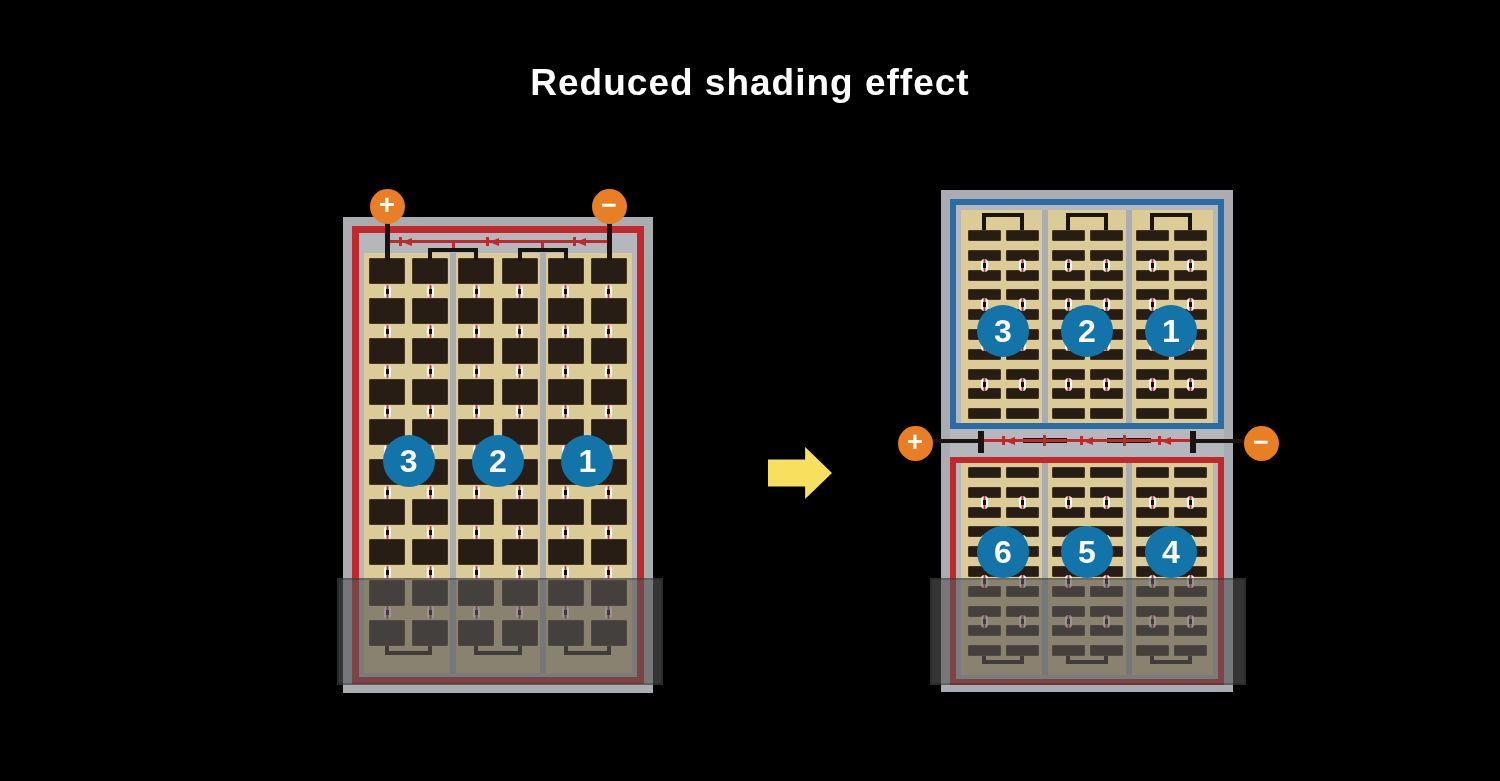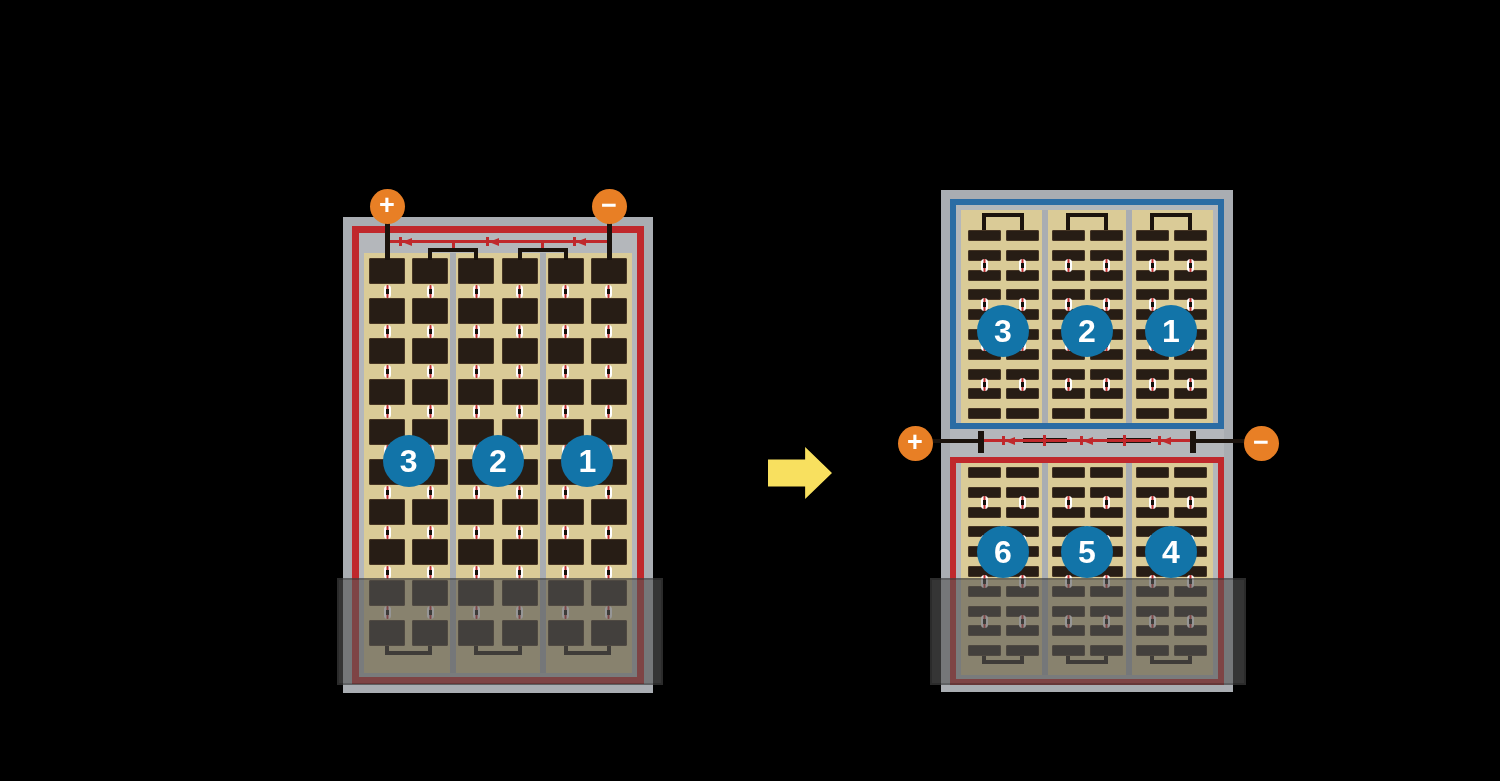--- a/index.html
+++ b/index.html
@@ -23,20 +23,21 @@
             color:#fff;font-weight:bold;font-size:27px;display:flex;align-items:center;
             justify-content:center;line-height:1;padding-bottom:2px;box-sizing:border-box;}
   .shade{background:var(--shade);box-shadow:inset 0 0 0 2px rgba(0,0,0,0.18);}
   .arrow{background:var(--arrow-yellow);
          clip-path:polygon(0 24%,58% 24%,58% 0,100% 50%,58% 100%,58% 76%,0 76%);}
 </style>
 </head>
 <body>
 
 <div class="stage" id="stage" style="--background: #000000; --title-text: #ffffff; --frame-gray: #a9adb2; --mat-gray: #b4b7bb; --panel-tan: #dacb97; --cell-brown: #271d15; --circuit-red: #c0282c; --circuit-blue: #2b6ca4; --busbar-black: #1b130d; --terminal-orange: #e87f25; --number-badge-blue: #1274a8; --arrow-yellow: #f8e05f; --connector-red: #c03030; --shade: rgba(85,85,85,0.62);">
+  <div class="title">Reduced shading effect</div>
   <div class="abs" id="left-panel" style="left:0;top:0;">
       <div class="abs" style="left: 343px; top: 217px; width: 310px; height: 476px;;background:var(--frame-gray)"></div>
       <div class="abs" style="left: 352px; top: 226px; width: 292px; height: 458px;;border:7px solid var(--circuit-red);background:var(--mat-gray);box-sizing:border-box"></div>
       <div class="abs" style="left: 364px; top: 253px; width: 268px; height: 420px;;background:var(--panel-tan)"></div>
       <div class="abs" style="left: 450.333px; top: 253px; width: 6px; height: 420px;;background:var(--frame-gray)"></div>
       <div class="abs" style="left: 539.667px; top: 253px; width: 6px; height: 420px;;background:var(--frame-gray)"></div>
       <div class="abs cell" style="left: 369px; top: 258px; width: 36px; height: 26px;"></div>
       <div class="abs cell" style="left: 369px; top: 298.2px; width: 36px; height: 26px;"></div>
       <div class="abs cell" style="left: 369px; top: 338.4px; width: 36px; height: 26px;"></div>
       <div class="abs cell" style="left: 369px; top: 378.6px; width: 36px; height: 26px;"></div>

